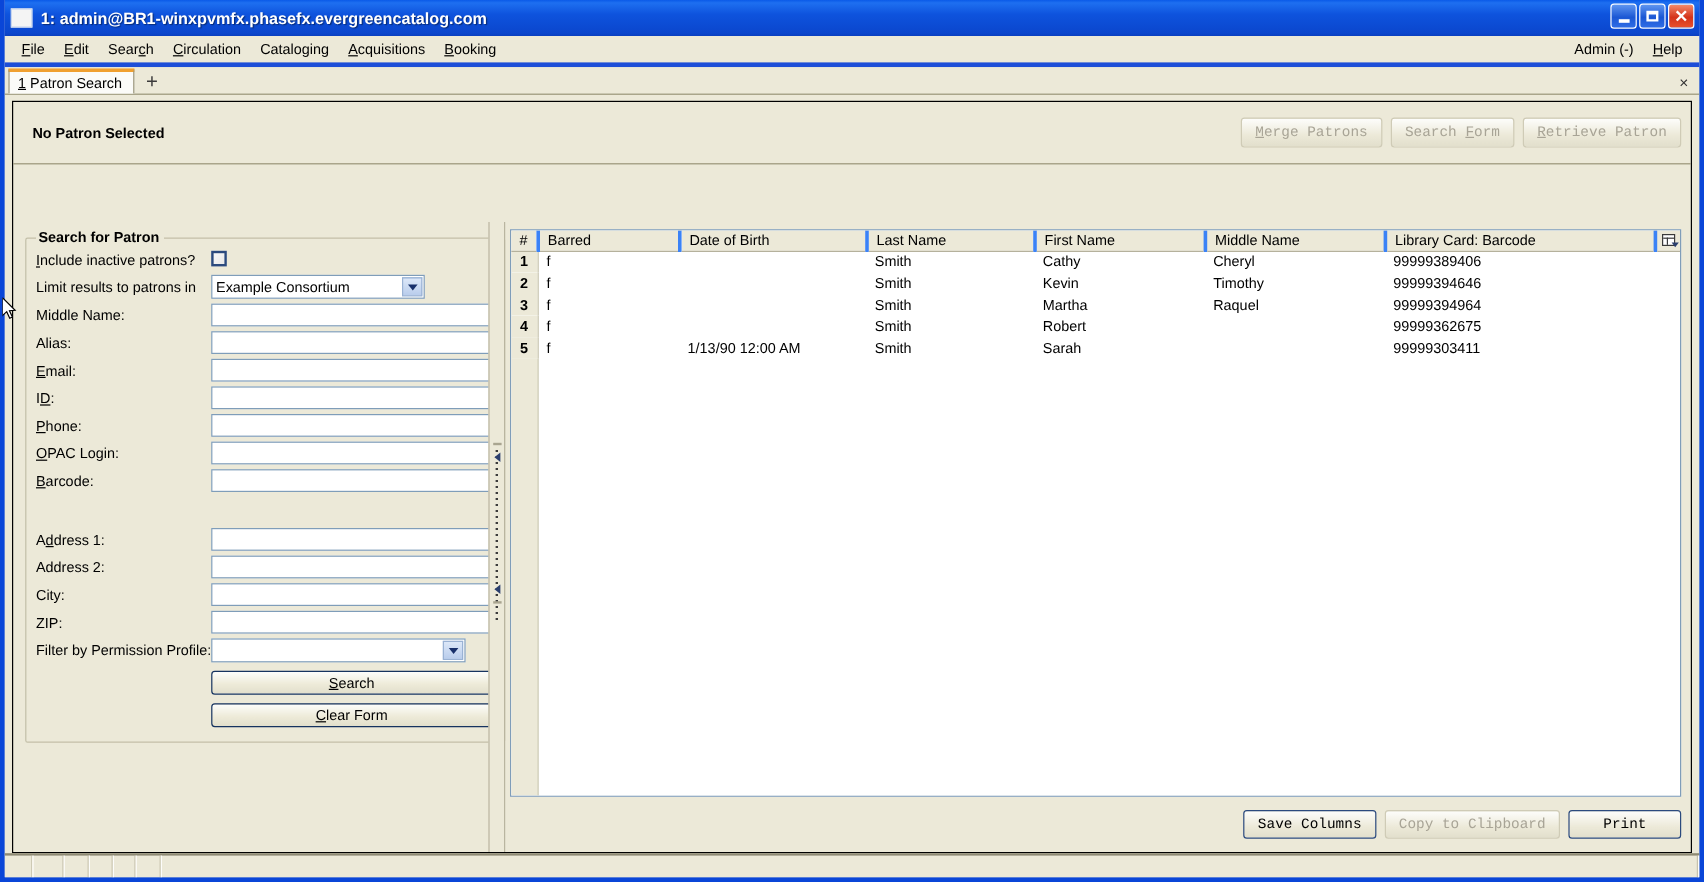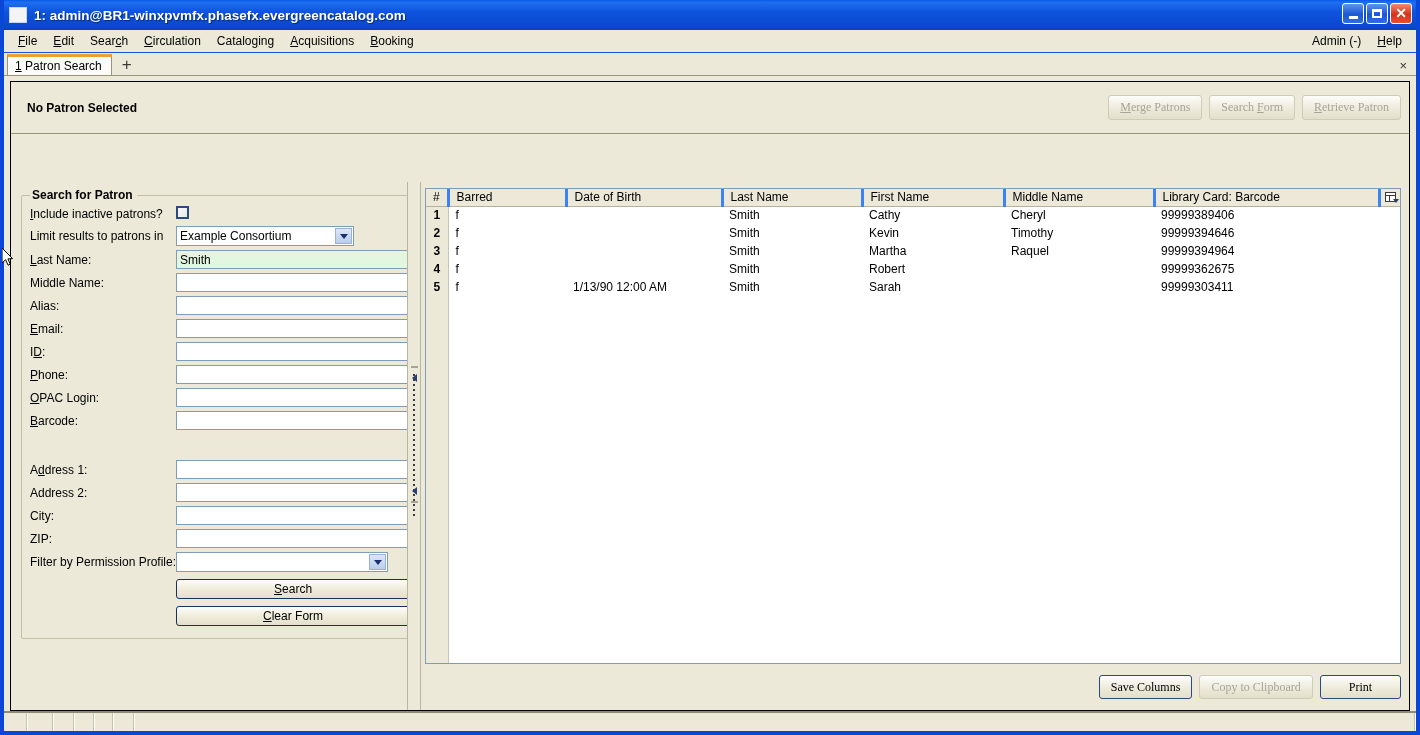--- a/index.html
+++ b/index.html
@@ -74,21 +74,21 @@
     border:2px solid #fff; border-top-width:3px; box-sizing:border-box;
   }
   .win-btn.close span {
     color:#fff; font-size:14px; font-weight:bold; line-height:1;
     font-family:"Liberation Sans",sans-serif; margin-top:-1px;
   }
   
   #menubar {
     height: 22px;
     background: #ece9d8;
-    border-bottom: 1px solid #1d4ed8;
+    border-bottom: 4px solid #1d4ed8;
     display: flex;
     align-items: center;
     flex: none;
     padding: 0 6px;
     font-size: 12px;
   }
   .menu-item {
     padding: 3px 8px;
     white-space: nowrap;
     cursor: default;
@@ -155,21 +155,21 @@
     align-items: center;
     flex: none;
     padding: 0 8px 0 16px;
     border-bottom: 1px solid #9a9478;
     box-sizing: border-box;
   }
   #patron-status { font-weight: bold; font-size: 12px; }
   #patron-actions { margin-left: auto; display: flex; gap: 7px; }
   .xbtn {
     font-size: 12px;
-    font-family: Liberation Serif, serif;
+    font-family: Liberation Mono, monospace;
     padding: 4px 11px;
     border-radius: 3px;
     background: linear-gradient(180deg,#fdfdfb,#ece9d8 60%, #e2dfcc);
     box-sizing: border-box;
     white-space: nowrap;
     line-height: 1.2;
   }
   .xbtn.disabled {
     color: #a8a496;
     border: 1px solid #cfcbb6;
@@ -469,24 +469,20 @@
                 <td><span class="chk"></span></td>
               </tr>
               <tr>
                 <td class="lbl">Limit results to patrons in</td>
                 <td>
                   <div class="combo">
                     <span>Example Consortium</span>
                     <span class="arrowbtn"></span>
                   </div>
                 </td>
-              </tr>
-              <tr>
-                <td class="lbl"><span class="u">L</span>ast Name:</td>
-                <td><input class="tf focused" value="Smith" style=""></td>
               </tr>
               <tr>
                 <td class="lbl">Middle Name:</td>
                 <td><input class="tf" value="" style=""></td>
               </tr>
               <tr>
                 <td class="lbl">Alias:</td>
                 <td><input class="tf" value="" style=""></td>
               </tr>
               <tr>

